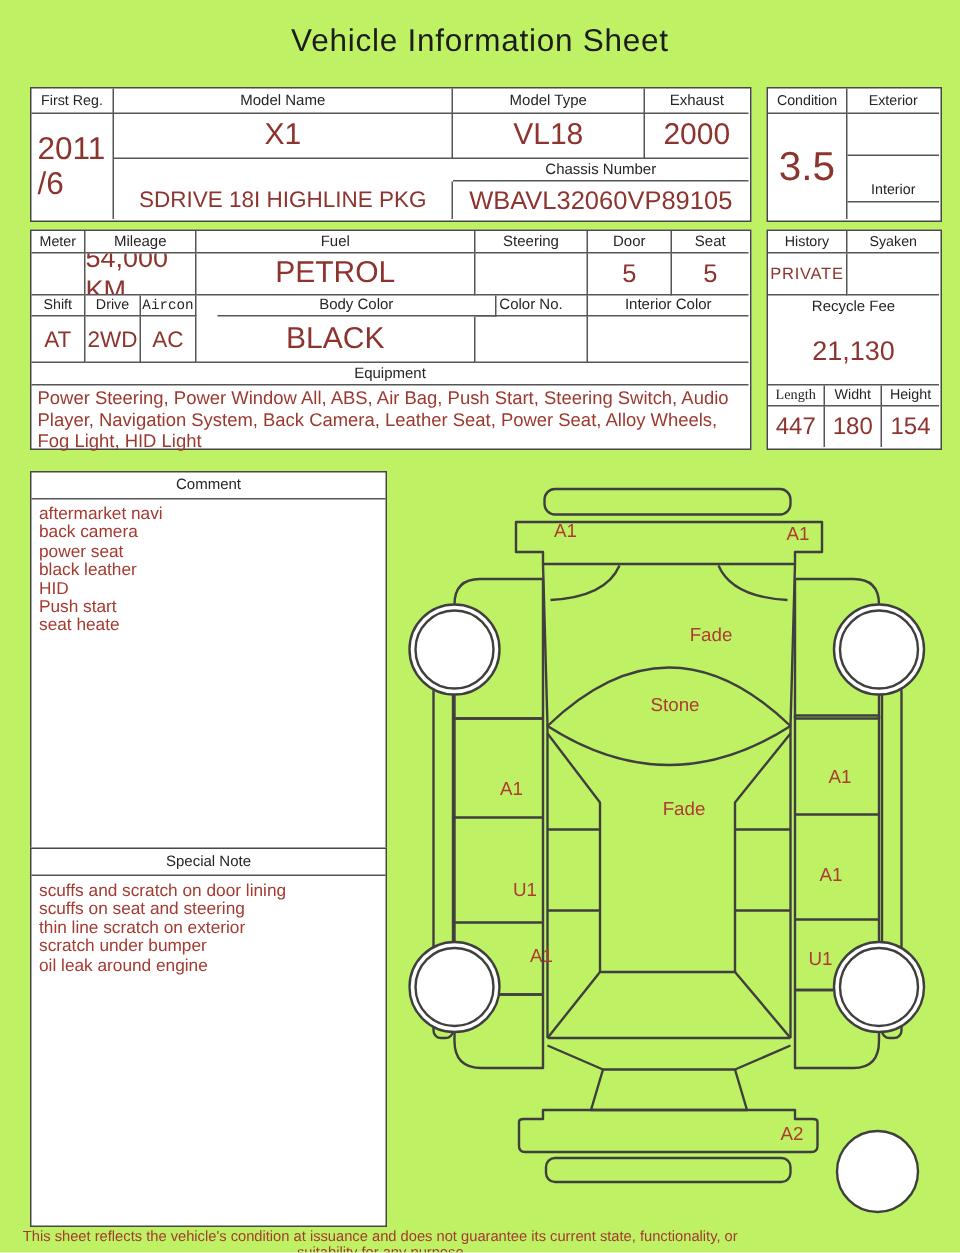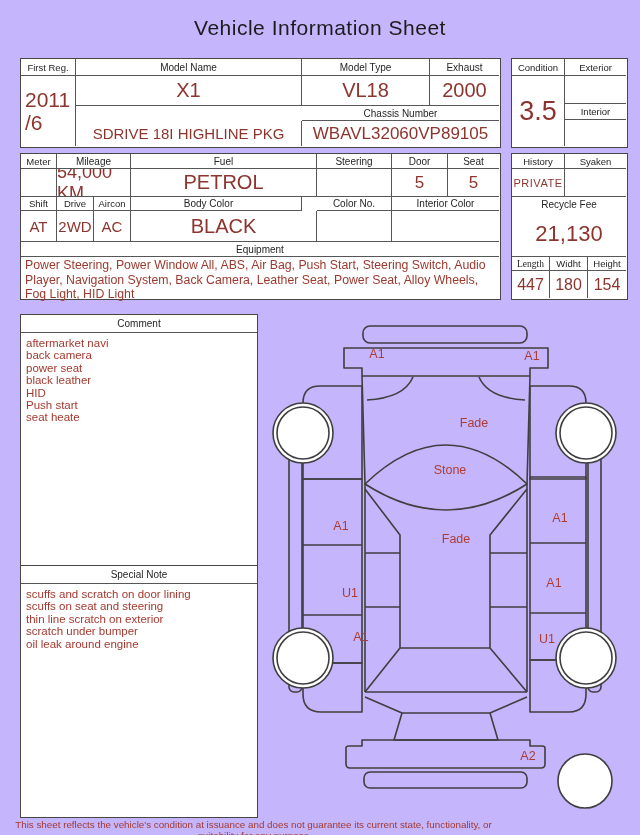--- a/index.html
+++ b/index.html
@@ -1,17 +1,17 @@
 <!DOCTYPE html>
 <html><head>
 <meta charset="utf-8">
 <style>
   html,body{margin:0;padding:0;background:#ffffff;}
   .sheet{
-    position:relative;width:640px;height:835px;background:#c4b5fd;
+    position:relative;width:640px;height:835px;background:#bef264;
     font-family:"Liberation Sans", sans-serif;overflow:hidden;
   }
   .title{
     position:absolute;left:0;top:16px;width:640px;text-align:center;
     font-size:21px;color:#1c1c1c;letter-spacing:0.5px;
   }
   .box{position:absolute;border:1.5px solid #474747;background:#fff;box-sizing:border-box;}
   .cell{position:absolute;display:flex;align-items:center;justify-content:center;box-sizing:border-box;overflow:hidden;}
   .br{border-right:1px solid #565656;}
   .bb{border-bottom:1px solid #565656;}
@@ -19,21 +19,21 @@
   .hdr-s{font-size:9.5px;color:#252525;white-space:nowrap;}
   .val{color:#8d342e;}
   .v20{font-size:20px;}
   .v17{font-size:17px;}
   .v15{font-size:15px;}
   .v13{font-size:18px;}
   .firstreg{flex-direction:column;align-items:flex-start;justify-content:center;padding-left:4px;
     font-size:21px;line-height:23px;color:#8d342e;}
   .cond-big{font-size:27px;}
   .private{font-size:11px;letter-spacing:0.5px;}
-  .recycle{font-size:22px;}
+  .recycle{font-size:18px;}
   .dims{font-size:16px;}
   .equip-text{
     position:absolute;left:0;top:103px;width:478px;height:41px;
     padding:1px 4px;box-sizing:border-box;
     font-size:12.3px;line-height:14.6px;color:#9c392f;text-align:left;
   }
   .noteshead{
     position:absolute;left:0;top:0;width:100%;height:18px;
     display:flex;align-items:center;justify-content:center;
     font-size:10px;color:#252525;border-bottom:1px solid #565656;box-sizing:border-box;
@@ -77,43 +77,43 @@
     <div class="cell hdr bb" style="left:281px;top:47px;width:197px;height:15px;">Chassis Number</div>
     <div class="cell val v15 br" style="left:55px;top:62px;width:226px;height:25px;">SDRIVE 18I HIGHLINE PKG</div>
     <div class="cell val v17" style="left:281px;top:62px;width:197px;height:25px;">WBAVL32060VP89105</div>
   </div>
 
   <div class="box" style="left:511px;top:58px;width:117px;height:90px;">
     <div class="cell hdr-s br bb" style="left:0;top:0;width:53px;height:17px;">Condition</div>
     <div class="cell val cond-big br" style="left:0;top:17px;width:53px;height:70px;">3.5</div>
     <div class="cell hdr-s bb" style="left:53px;top:0;width:61px;height:17px;">Exterior</div>
     <div class="cell val v15 bb" style="left:53px;top:17px;width:61px;height:28px;"></div>
-    <div class="cell hdr-s bb" style="left:53px;top:45px;width:61px;height:16px;">Interior</div>
+    <div class="cell hdr-s bb" style="left:53px;top:60px;width:61px;height:16px;">Interior</div>
     <div class="cell val v15" style="left:53px;top:61px;width:61px;height:26px;"></div>
   </div>
 
   <div class="box" style="left:20px;top:153px;width:481px;height:147px;">
     <div class="cell hdr-s br bb" style="left:0;top:0;width:36px;height:15px;">Meter</div>
     <div class="cell hdr br bb" style="left:36px;top:0;width:74px;height:15px;">Mileage</div>
     <div class="cell hdr br bb" style="left:110px;top:0;width:186px;height:15px;">Fuel</div>
     <div class="cell hdr br bb" style="left:296px;top:0;width:75px;height:15px;">Steering</div>
     <div class="cell hdr br bb" style="left:371px;top:0;width:56px;height:15px;">Door</div>
     <div class="cell hdr bb" style="left:427px;top:0;width:51px;height:15px;">Seat</div>
 
     <div class="cell val v13 br bb" style="left:0;top:15px;width:36px;height:28px;"></div>
     <div class="cell val v13 br bb" style="left:36px;top:15px;width:74px;height:28px;">54,000 KM</div>
     <div class="cell val v20 br bb" style="left:110px;top:15px;width:186px;height:28px;">PETROL</div>
     <div class="cell val v17 br bb" style="left:296px;top:15px;width:75px;height:28px;"></div>
     <div class="cell val v17 br bb" style="left:371px;top:15px;width:56px;height:28px;">5</div>
     <div class="cell val v17 bb" style="left:427px;top:15px;width:51px;height:28px;">5</div>
 
     <div class="cell hdr-s br bb" style="left:0;top:43px;width:36px;height:14px;">Shift</div>
     <div class="cell hdr-s br bb" style="left:36px;top:43px;width:37px;height:14px;">Drive</div>
-    <div class="cell hdr-s br bb" style="left:73px;top:43px;width:37px;height:14px;">Aircon</div>
-    <div class="cell hdr br bb" style="left:95px;top:43px;width:186px;height:14px;">Body Color</div>
+    <div class="cell hdr-s br bb" style="left:73px;top:43px;width:37px;height:14px;font-family:Liberation Mono, monospace;">Aircon</div>
+    <div class="cell hdr br bb" style="left:124px;top:43px;width:186px;height:14px;">Body Color</div>
     <div class="cell hdr br bb" style="left:296px;top:43px;width:75px;height:14px;">Color No.</div>
     <div class="cell hdr bb" style="left:371px;top:43px;width:107px;height:14px;">Interior Color</div>
 
     <div class="cell val v15 br bb" style="left:0;top:57px;width:36px;height:31px;">AT</div>
     <div class="cell val v15 br bb" style="left:36px;top:57px;width:37px;height:31px;">2WD</div>
     <div class="cell val v15 br bb" style="left:73px;top:57px;width:37px;height:31px;">AC</div>
     <div class="cell val v20 br bb" style="left:110px;top:57px;width:186px;height:31px;">BLACK</div>
     <div class="cell val v15 br bb" style="left:296px;top:57px;width:75px;height:31px;"></div>
     <div class="cell val v15 bb" style="left:371px;top:57px;width:107px;height:31px;"></div>
 

